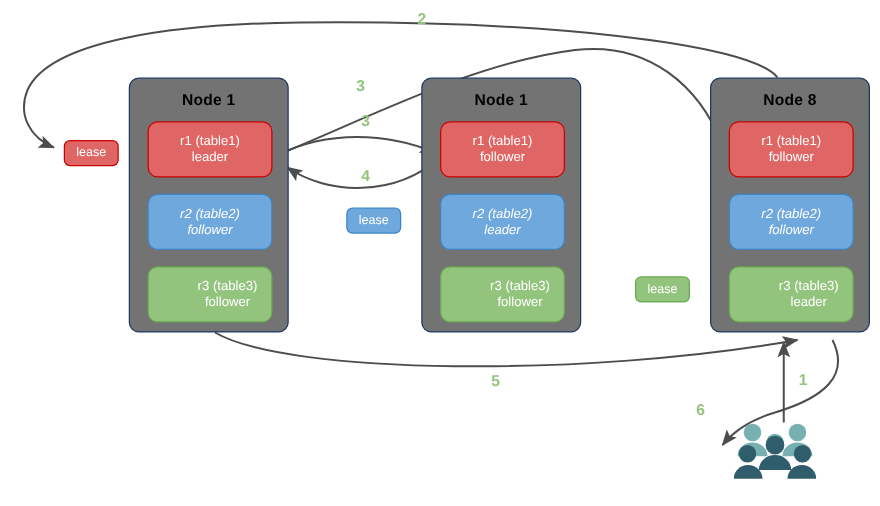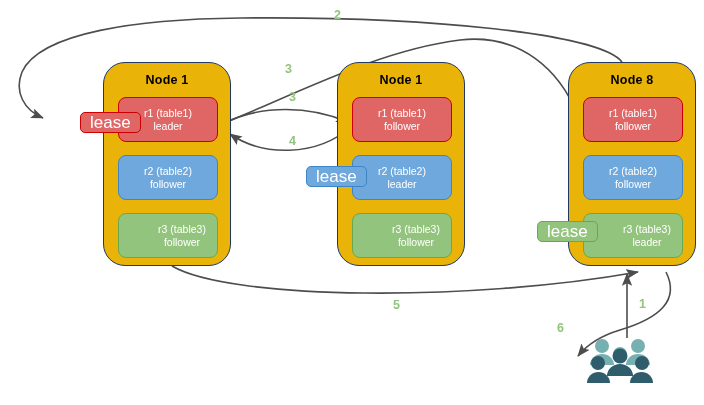--- a/index.html
+++ b/index.html
@@ -2,32 +2,32 @@
 <html><head>
 <meta charset="utf-8">
 <style>
   html,body{margin:0;padding:0;background:#ffffff;}
   body{width:704px;height:405px;overflow:hidden;font-family:"Liberation Sans",sans-serif;}
   #stage{position:relative;width:704px;height:405px;background:#fff;}
 
   svg#edges{position:absolute;left:0;top:0;width:704px;height:405px;overflow:visible;}
   .edge{fill:none;stroke:#4d4d4d;stroke-width:1.6;}
 
-  .node{position:absolute;background:#eab308;border:1.5px solid #1f3864;border-radius:22px;box-sizing:border-box;}
+  .node{position:absolute;background:#737373;border:1.5px solid #1f3864;border-radius:8px;box-sizing:border-box;}
   .node-title{position:absolute;left:0;right:0;top:10px;text-align:center;font-size:12.5px;font-weight:bold;color:#000;letter-spacing:.2px;}
 
   .range{position:absolute;left:14px;width:100px;height:45px;border-radius:8px;box-sizing:border-box;
          display:flex;flex-direction:column;align-items:center;justify-content:center;
          color:#ffffff;font-size:10.5px;line-height:13px;text-align:center;}
   .r-red{background:#e06666;border:1.6px solid #cc0000;}
-  .r-blue{background:#6fa8dc;border:1.6px solid #3d85c6;}
+  .r-blue{background:#6fa8dc;border:1.6px solid #3d85c6;font-style:italic;}
   .r-green{background:#93c47d;border:1.6px solid #6aa84f;padding-left:28px;}
 
   .lease{position:absolute;height:21px;border-radius:5px;box-sizing:border-box;
-         display:flex;align-items:center;justify-content:center;color:#fff;font-size:17px;padding:0 9px;margin-left:29px;}
+         display:flex;align-items:center;justify-content:center;color:#fff;font-size:10px;padding:0 9px;}
   .lease-red{background:#e06666;border:1.6px solid #cc0000;}
   .lease-blue{background:#6fa8dc;border:1.6px solid #3d85c6;}
   .lease-green{background:#93c47d;border:1.6px solid #6aa84f;}
 
   .num{position:absolute;color:#93c47d;font-size:12.5px;font-weight:bold;}
 
   #people{position:absolute;left:587px;top:335px;width:66px;height:50px;}
 </style>
 </head>
 <body>

